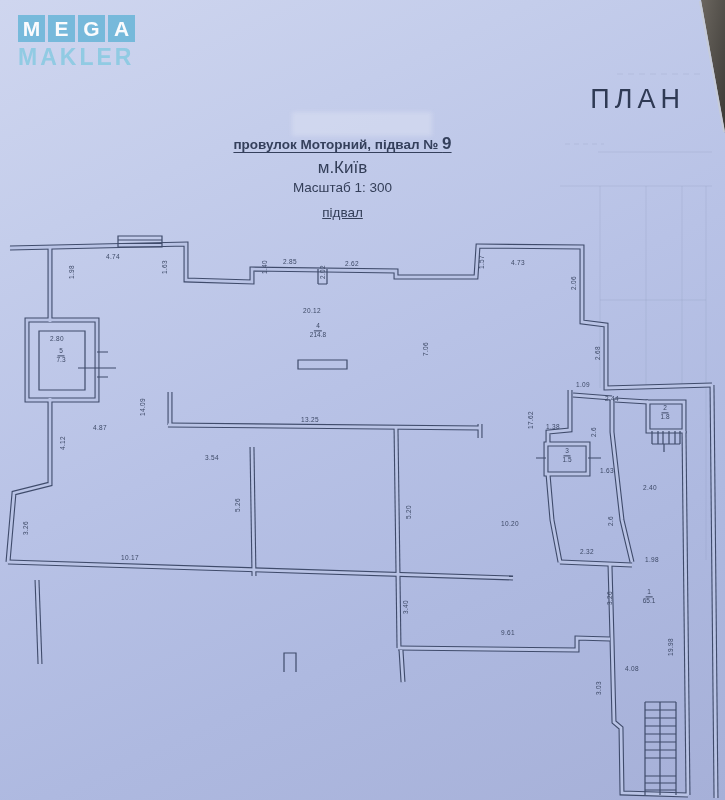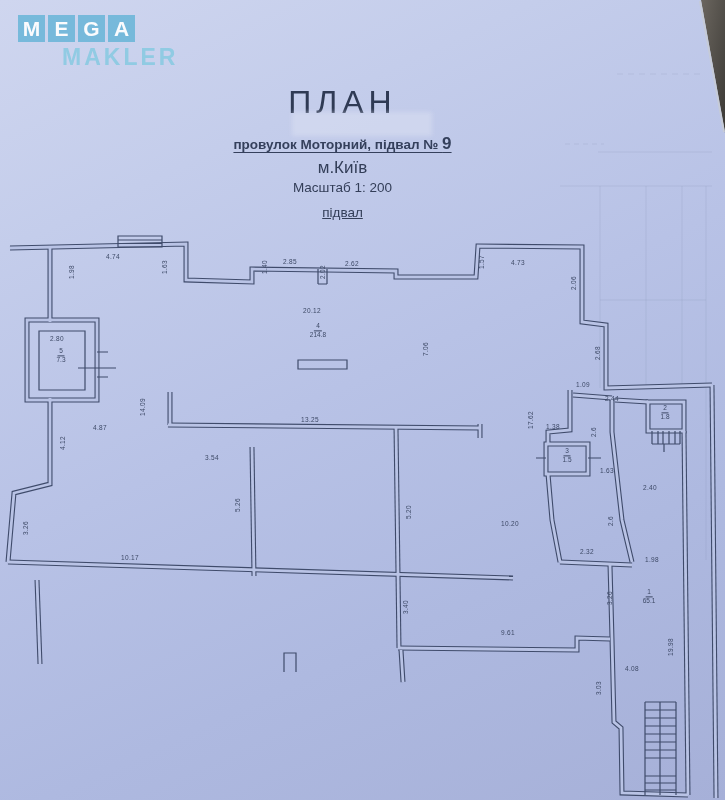--- a/index.html
+++ b/index.html
@@ -11,26 +11,25 @@
   
   .logo{position:absolute;left:18px;top:15px;opacity:.92;}
   .logo-row{display:flex;gap:3px;}
   .logo-box{
     width:27px;height:27px;display:flex;align-items:center;justify-content:center;
     background:rgba(86,176,212,.78);color:#fff;font-weight:bold;font-size:21px;
   }
   .logo-word{
     margin-top:2px;font-weight:bold;font-size:23px;letter-spacing:3px;
     color:rgba(136,201,226,.95);
-    margin-left:44px;
   }
   
   .title-block{position:absolute;left:0;right:40px;top:0;text-align:center;color:#333e58;}
   .tb-line{position:absolute;left:0;right:0;}
-  .tb-title{top:84px;font-size:32px;letter-spacing:5px;color:#2f3a54;}
+  .tb-title{top:84px;font-size:27px;letter-spacing:5px;color:#2f3a54;text-align:right;}
   .tb-erased{position:absolute;left:292px;top:112px;width:140px;height:24px;
     background:rgba(224,229,245,.45);filter:blur(2px);}
   .tb-addr{top:134px;font-size:13.5px;font-weight:bold;color:#35405c;
     text-decoration:underline;text-underline-offset:3px;text-decoration-thickness:1px;}
   .tb-addr .big-num{font-size:17px;}
   .tb-city{top:158px;font-size:17px;}
   .tb-scale{top:180px;font-size:13.5px;}
   .tb-floor{top:205px;font-size:13.5px;text-decoration:underline;}
   
   .plan-svg{position:absolute;inset:0;}
@@ -65,21 +64,21 @@
       <span class="logo-box">A</span>
     </div>
     <div class="logo-word">MAKLER</div>
   </div>
 
   <div class="title-block">
     <div class="tb-line tb-title">ПЛАН</div>
     <div class="tb-erased"></div>
     <div class="tb-line tb-addr"><span>провулок Моторний,  підвал № </span><span class="big-num">9</span></div>
     <div class="tb-line tb-city">м.Київ</div>
-    <div class="tb-line tb-scale">Масштаб 1: 200</div>
+    <div class="tb-line tb-scale">Масштаб 1: 300</div>
     <div class="tb-line tb-floor">підвал</div>
   </div>
 
   <svg class="plan-svg" viewBox="0 0 725 800">
     <defs>
       <linearGradient id="cg" x1="0" y1="0" x2="1" y2="1">
         <stop offset="0" stop-color="#6b665f"></stop>
         <stop offset="1" stop-color="#3b3935"></stop>
       </linearGradient>
     </defs>

